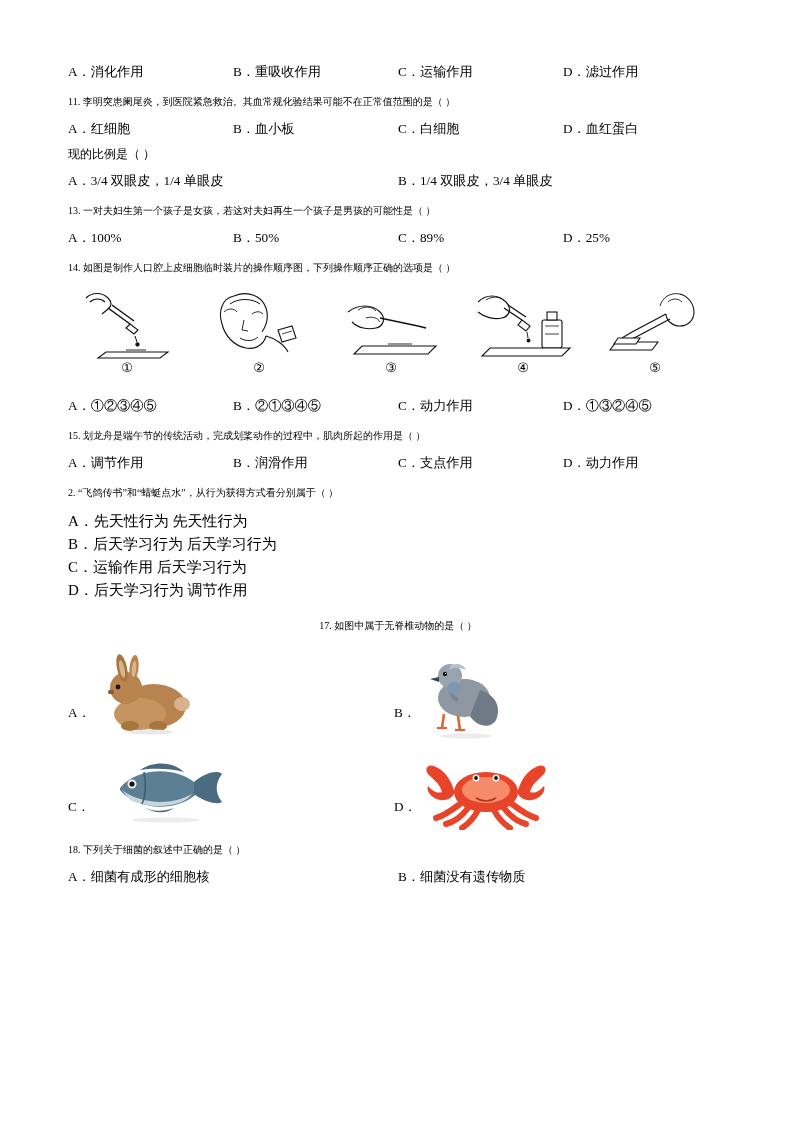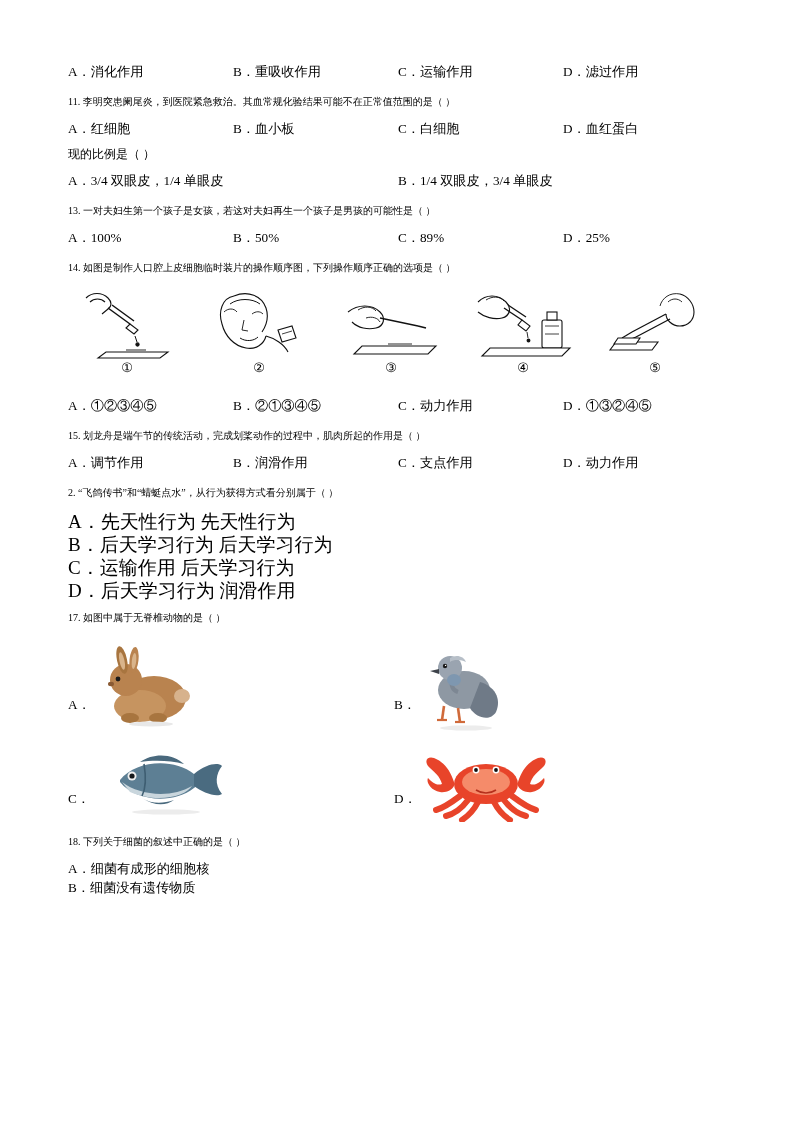--- a/index.html
+++ b/index.html
@@ -57,21 +57,21 @@
     line-height: 19px;
     margin: 6px 0 6px 0;
   }
   .opts2 > div {
     width: 50%;
     padding-right: 6px;
     box-sizing: border-box;
   }
   
   .optstack div {
-    font-size: 19px;
+    font-size: 15px;
     line-height: 23px;
     margin: 0;
   }
 
   
   .fig14 {
     margin: 8px 0 2px 0;
     position: relative;
     height: 96px;
   }
@@ -246,24 +246,24 @@
       <div>B．润滑作用</div>
       <div>C．支点作用</div>
       <div>D．动力作用</div>
     </div>
 
     <div class="stem"><span>2.</span> <span>“飞鸽传书”和“蜻蜓点水”，从行为获得方式看分别属于（      ）</span></div>
     <div class="optstack">
       <div>A．先天性行为    先天性行为</div>
       <div>B．后天学习行为    后天学习行为</div>
       <div>C．运输作用    后天学习行为</div>
-      <div>D．后天学习行为    润滑作用</div>
-    </div>
-
-    <div class="stem" style="margin-top:6px;"><span>17.</span> <span>如图中属于无脊椎动物的是（      ）</span></div>
+      <div>D．后天学习行为    调节作用</div>
+    </div>
+
+    <div class="stem" style="margin-top:14px;text-align:center;"><span>17.</span> <span>如图中属于无脊椎动物的是（      ）</span></div>
 
     <div class="fig17">
 
       <div class="optlabel" style="left:0px; top:58px;">A．</div>
       <div class="item" style="left:28px; top:8px;">
         <svg width="110" height="82" viewBox="0 0 110 82">
           <g>
             <ellipse cx="58" cy="52" rx="32" ry="22" fill="#b9834f"></ellipse>
             <ellipse cx="44" cy="60" rx="26" ry="16" fill="#c69460"></ellipse>
             <circle cx="30" cy="34" r="16" fill="#b9834f"></circle>
@@ -338,19 +338,19 @@
           <circle cx="56" cy="32" r="3.4" fill="#fff"></circle>
           <circle cx="56" cy="32" r="1.9" fill="#111"></circle>
           <circle cx="76" cy="32" r="3.4" fill="#fff"></circle>
           <circle cx="76" cy="32" r="1.9" fill="#111"></circle>
           <path d="M56 52 C62 56, 70 56, 76 52" fill="none" stroke="#b52f1c" stroke-width="1.6"></path>
         </svg>
       </div>
     </div>
 
     <div class="stem" style="margin-top:4px;"><span>18.</span> <span>下列关于细菌的叙述中正确的是（      ）</span></div>
-    <div class="opts2" style="flex-direction:column;">
+    <div class="opts2" style="">
       <div>A．细菌有成形的细胞核</div>
       <div>B．细菌没有遗传物质</div>
     </div>
 
   </div>
 </div>
 
 </body></html>

